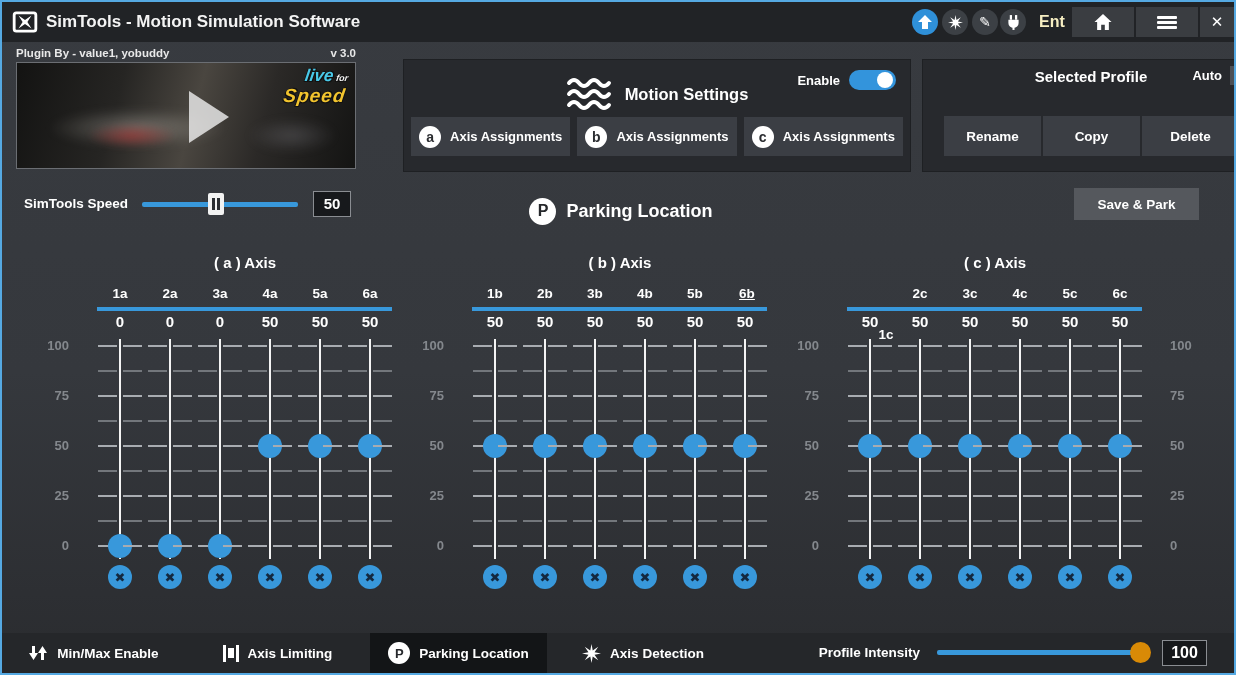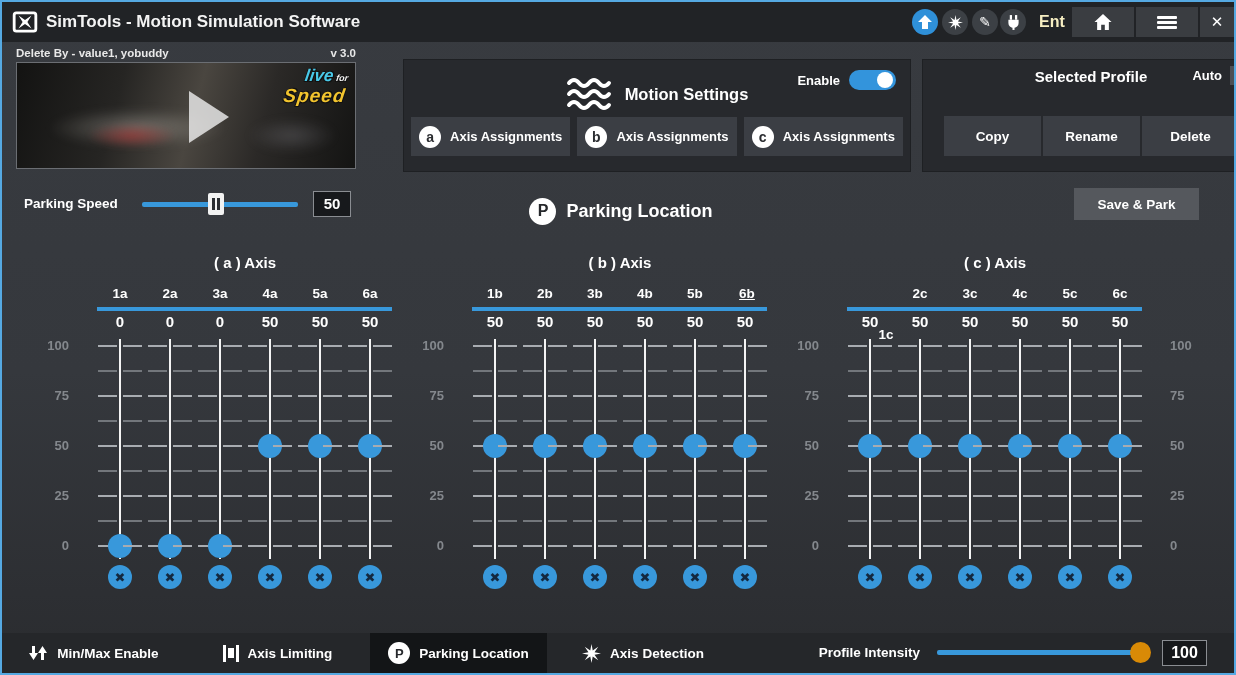--- a/index.html
+++ b/index.html
@@ -158,21 +158,21 @@
           <div></div>
           <div></div>
         </div>
     </div>
     <div class="tb-btn" style="left:1198px;width:34px">
       <span id="close-button">✕</span>
     </div>
   </div>
 
   <div id="plugin-header">
-    <span>Delete By - value1, yobuddy</span>
+    <span>Plugin By - value1, yobuddy</span>
     <span id="plugin-version">v 3.0</span>
   </div>
   <div id="plugin-thumb">
     <div class="car-glow1"></div>
     <div class="car-glow2"></div>
     <div class="car-glow3"></div>
     <div id="lfs-logo">
       <span class="lfs-live">live</span><span class="lfs-for">for</span><br>
       <span class="lfs-speed">Speed</span>
     </div>
@@ -212,27 +212,27 @@
     </div>
   </div>
 
   <div id="profile-panel" class="panel">
     <div id="profile-title">Selected Profile</div>
     <div id="auto-wrap">
       <span id="auto-label">Auto</span>
       <div id="auto-checkbox"></div>
     </div>
     <div id="profile-btn-row">
+      <div class="profile-btn">Rename</div>
       <div class="profile-btn">Copy</div>
-      <div class="profile-btn">Rename</div>
       <div class="profile-btn">Delete</div>
     </div>
   </div>
 
-  <div id="parking-speed-label">Parking Speed</div>
+  <div id="parking-speed-label">SimTools Speed</div>
   <div id="parking-speed-track"></div>
   <div id="parking-speed-handle">
       <i></i>
       <i></i>
     </div>
   <div id="parking-speed-value" class="value-box">50</div>
 
   <div id="parking-heading">
     <div class="p-circle">P</div>
     <span id="parking-heading-text">Parking Location</span>

